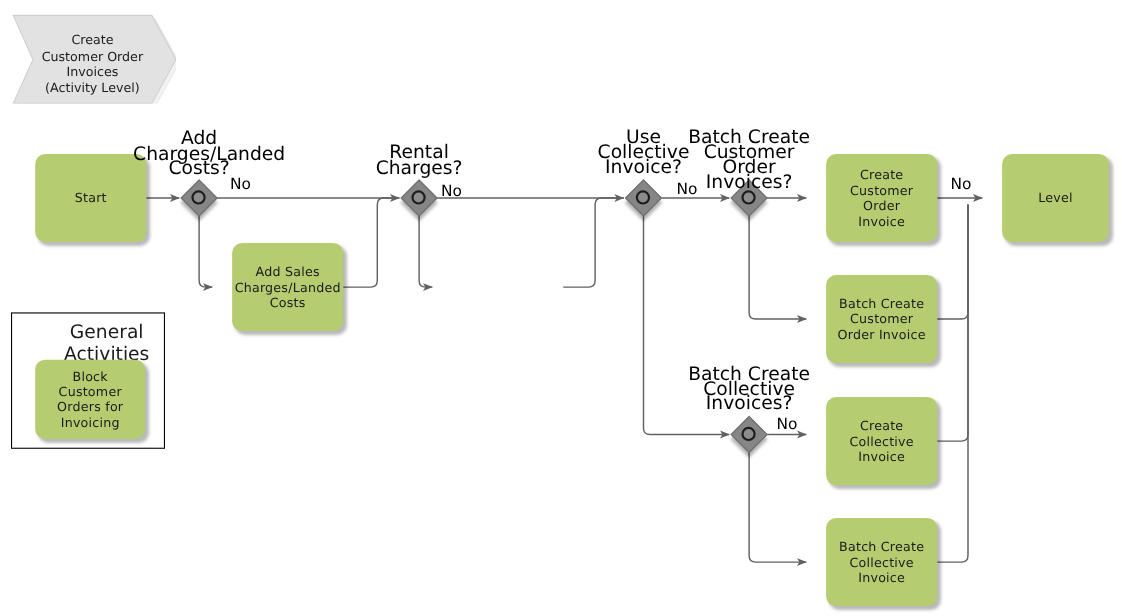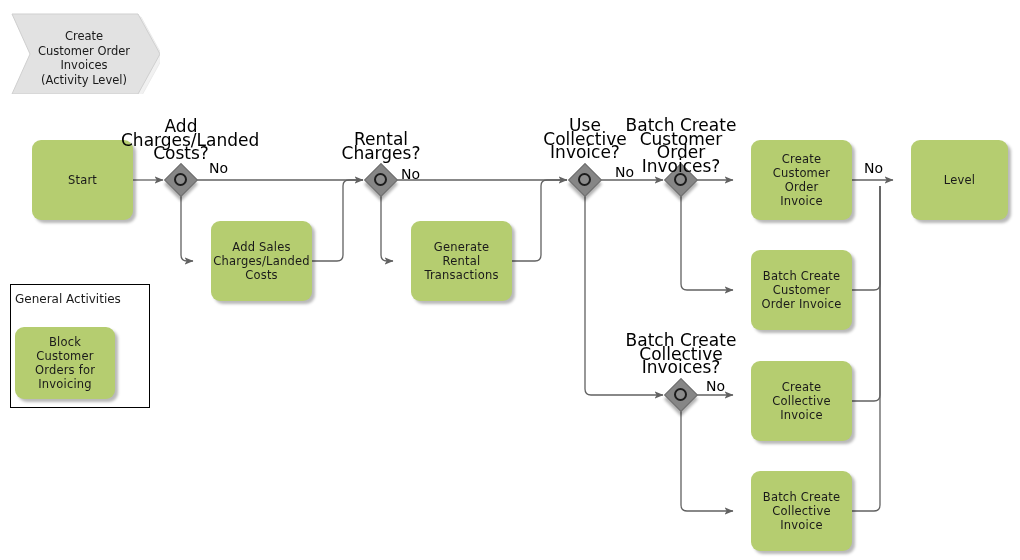--- a/index.html
+++ b/index.html
@@ -104,24 +104,24 @@
     left: 10px;
     top: 284px;
     width: 140px;
     height: 124px;
     border: 1.4px solid #000000;
     background: #ffffff;
     box-sizing: border-box;
   }
   #group-title {
     position: absolute;
-    left: 4px; top: 7px;
+    left: 16px; top: 7px;
     width: 140px;
-    text-align: left;
-    font-size: 12px;
+    text-align: center;
+    font-size: 17px;
     color: #1a1a1a;
   }
 </style>
 </head>
 <body>
 
 <div id="canvas">
 
   <svg id="edges" viewBox="0 0 1020 560">
     <defs>
@@ -174,40 +174,36 @@
     </svg>
     <div class="banner-text">Create
 Customer Order
 Invoices
 (Activity Level)</div>
   </div>
 
   <div id="group-box">
     <div id="group-title">General Activities</div>
   </div>
-  <div class="node" style="left:15px; top:327px; width:100px; height:72px;">
+  <div class="node" style="left:32px; top:327px; width:100px; height:72px;">
     <span style="white-space:pre-line;">Block Customer
 Orders for
 Invoicing</span>
   </div>
 
   <div class="node" style="left:32px; top:140px; width:101px; height:80px;">
     <span style="white-space:pre-line;">Start</span>
   </div>
 
   <div class="node" style="left:211px; top:221px; width:101px; height:80px;">
     <span style="white-space:pre-line;">Add Sales
 Charges/Landed
 Costs</span>
   </div>
 
-  <div class="node" style="left:411px; top:221px; width:101px; height:80px;">
-    <span style="white-space:pre-line;">Generate Rental
-Transactions</span>
-  </div>
 
   <div class="node" style="left:751px; top:140px; width:101px; height:80px;">
     <span style="white-space:pre-line;">Create
 Customer Order
 Invoice</span>
   </div>
 
   <div class="node" style="left:751px; top:250px; width:101px; height:80px;">
     <span style="white-space:pre-line;">Batch Create
 Customer

